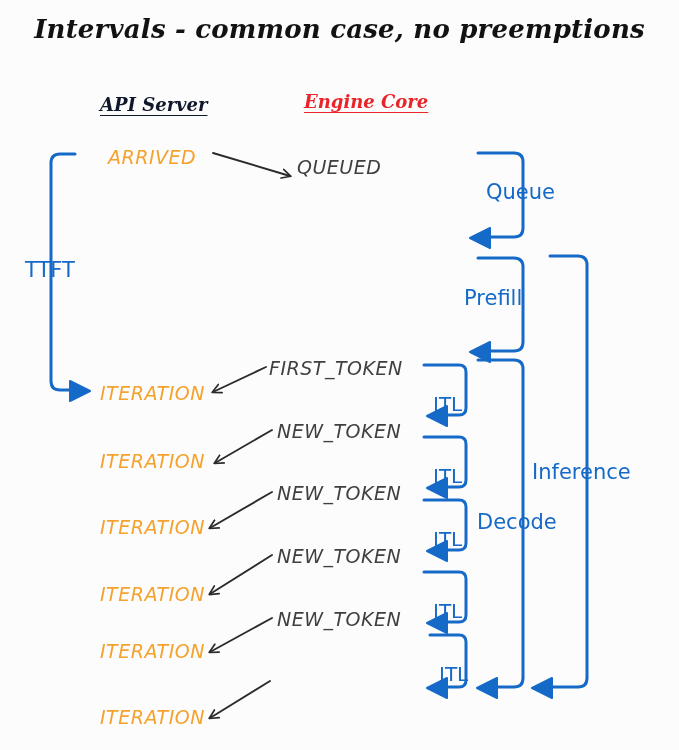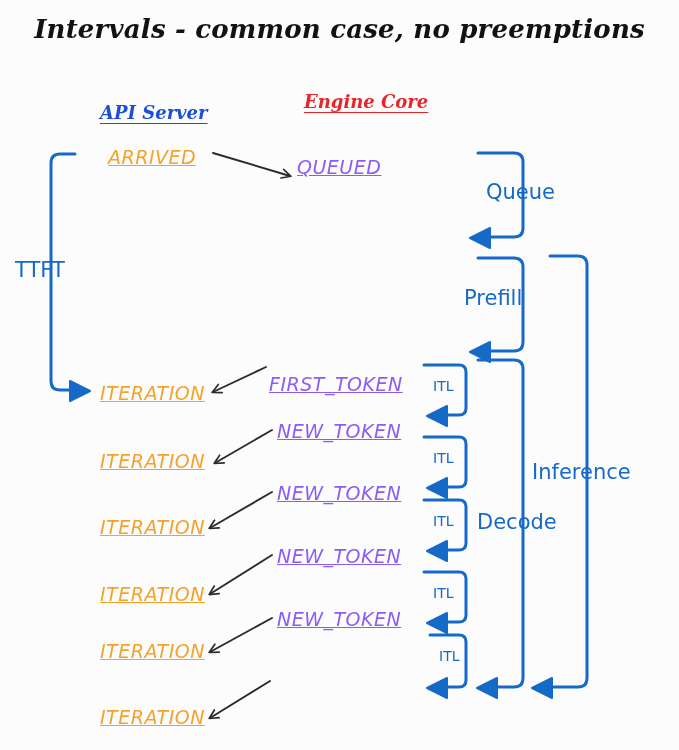--- a/index.html
+++ b/index.html
@@ -32,45 +32,44 @@
   .col-head {
     position: absolute;
     font-family: "DejaVu Serif", serif;
     font-style: italic;
     font-weight: bold;
     font-size: 18px;
     text-decoration: underline;
     text-underline-offset: 4px;
     white-space: nowrap;
   }
-  .col-head.api { left: 100px; top: 102px; color: #1d4ed8; }
+  .col-head.api { left: 100px; top: 94px; color: #0f172a; }
   .col-head.engine { left: 304px; top: 91px; color: #e8252a; }
 
   .state {
     position: absolute;
     font-family: "DejaVu Sans", sans-serif;
     font-style: italic;
     font-size: 19px;
     white-space: nowrap;
     letter-spacing: .5px;
-    text-decoration: underline;
   }
   .state.orange { color: #f4a22c; }
-  .state.red { color: #8b5cf6; }
+  .state.red { color: #404040; }
 
   .blue-label {
     position: absolute;
     font-family: "DejaVu Sans", sans-serif;
     font-size: 21px;
     color: #1569c7;
     white-space: nowrap;
     background: #fdfcfc;
     padding: 0 3px;
   }
-  .blue-label.small { font-size: 14px; }
+  .blue-label.small { font-size: 20px; margin-top: 14px; }
 
   svg.overlay {
     position: absolute;
     left: 0;
     top: 0;
     width: 679px;
     height: 750px;
     pointer-events: none;
   }
 </style>
@@ -86,27 +85,27 @@
 
   <div class="state orange" style="left:108px;top:146px">ARRIVED</div>
   <div class="state orange" style="left:100px;top:382px">ITERATION</div>
   <div class="state orange" style="left:100px;top:450px">ITERATION</div>
   <div class="state orange" style="left:100px;top:516px">ITERATION</div>
   <div class="state orange" style="left:100px;top:583px">ITERATION</div>
   <div class="state orange" style="left:100px;top:640px">ITERATION</div>
   <div class="state orange" style="left:100px;top:706px">ITERATION</div>
 
   <div class="state red" style="left:297px;top:156px">QUEUED</div>
-  <div class="state red" style="left:269px;top:373px">FIRST_TOKEN</div>
+  <div class="state red" style="left:269px;top:357px">FIRST_TOKEN</div>
   <div class="state red" style="left:277px;top:420px">NEW_TOKEN</div>
   <div class="state red" style="left:277px;top:482px">NEW_TOKEN</div>
   <div class="state red" style="left:277px;top:545px">NEW_TOKEN</div>
   <div class="state red" style="left:277px;top:608px">NEW_TOKEN</div>
 
-  <div class="blue-label" style="left:12px;top:258px">TTFT</div>
+  <div class="blue-label" style="left:22px;top:258px">TTFT</div>
   <div class="blue-label" style="left:483px;top:180px">Queue</div>
   <div class="blue-label" style="left:461px;top:286px">Prefill</div>
   <div class="blue-label" style="left:474px;top:510px">Decode</div>
   <div class="blue-label" style="left:529px;top:460px">Inference</div>
 
   <div class="blue-label small" style="left:430px;top:378px">ITL</div>
   <div class="blue-label small" style="left:430px;top:450px">ITL</div>
   <div class="blue-label small" style="left:430px;top:513px">ITL</div>
   <div class="blue-label small" style="left:430px;top:585px">ITL</div>
   <div class="blue-label small" style="left:436px;top:648px">ITL</div>

